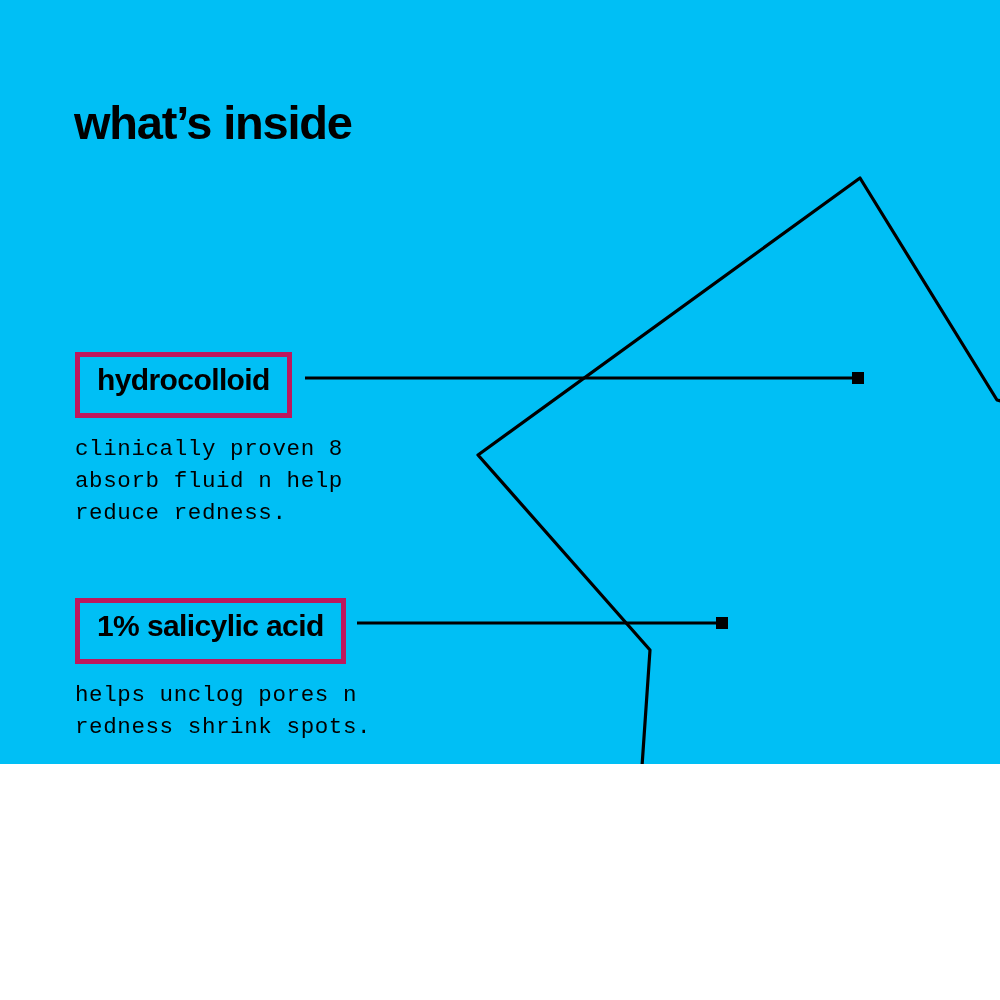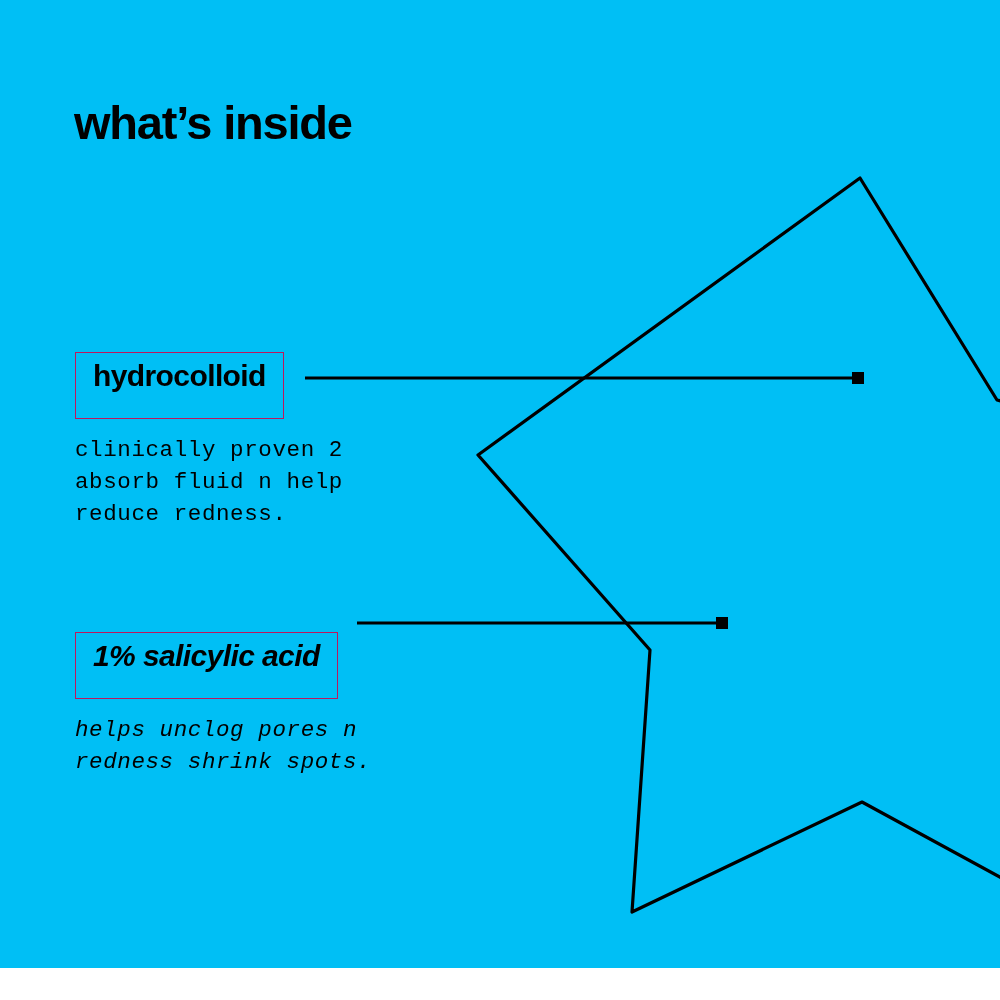--- a/index.html
+++ b/index.html
@@ -10,21 +10,21 @@
   body {
     width: 1000px;
     height: 1000px;
     overflow: hidden;
     font-family: "Liberation Sans", sans-serif;
   }
 
   #canvas {
     position: relative;
     width: 1000px;
-    height: 968px;
+    height: 764px;
     background: #00bff5;
     overflow: hidden;
   }
 
   
   #star-layer {
     position: absolute;
     inset: 0;
     width: 1000px;
     height: 1000px;
@@ -58,26 +58,26 @@
     color: #000000;
     white-space: nowrap;
     line-height: 1.1;
   }
 
   .ingredient-block {
     position: absolute;
     left: 75px;
   }
   .ingredient-block.block-1 { top: 352px; }
-  .ingredient-block.block-2 { top: 632px; font-style: italic; }
+  .ingredient-block.block-2 { top: 598px; }
 
   .label-box {
     display: inline-block;
-    border: 1px solid #be185d;
-    padding: 7px 17px 26px 17px;
+    border: 5px solid #be185d;
+    padding: 7px 17px 17px 17px;
     background: transparent;
     box-sizing: border-box;
   }
   .label-box-text {
     font-family: "Liberation Sans", sans-serif;
     font-size: 30px;
     font-weight: 700;
     letter-spacing: -0.6px;
     color: #000000;
     white-space: nowrap;
@@ -125,21 +125,21 @@
   </svg>
 
   <div id="content">
 
     <div class="page-title">what’s inside</div>
 
     <div class="ingredient-block block-1">
       <div class="label-box">
         <span class="label-box-text">hydrocolloid</span>
       </div>
-      <div class="ingredient-desc">clinically proven 2
+      <div class="ingredient-desc">clinically proven 8
 absorb fluid n help
 reduce redness.</div>
     </div>
 
     <div class="ingredient-block block-2">
       <div class="label-box">
         <span class="label-box-text">1% salicylic acid</span>
       </div>
       <div class="ingredient-desc">helps unclog pores n
 redness shrink spots.</div>

